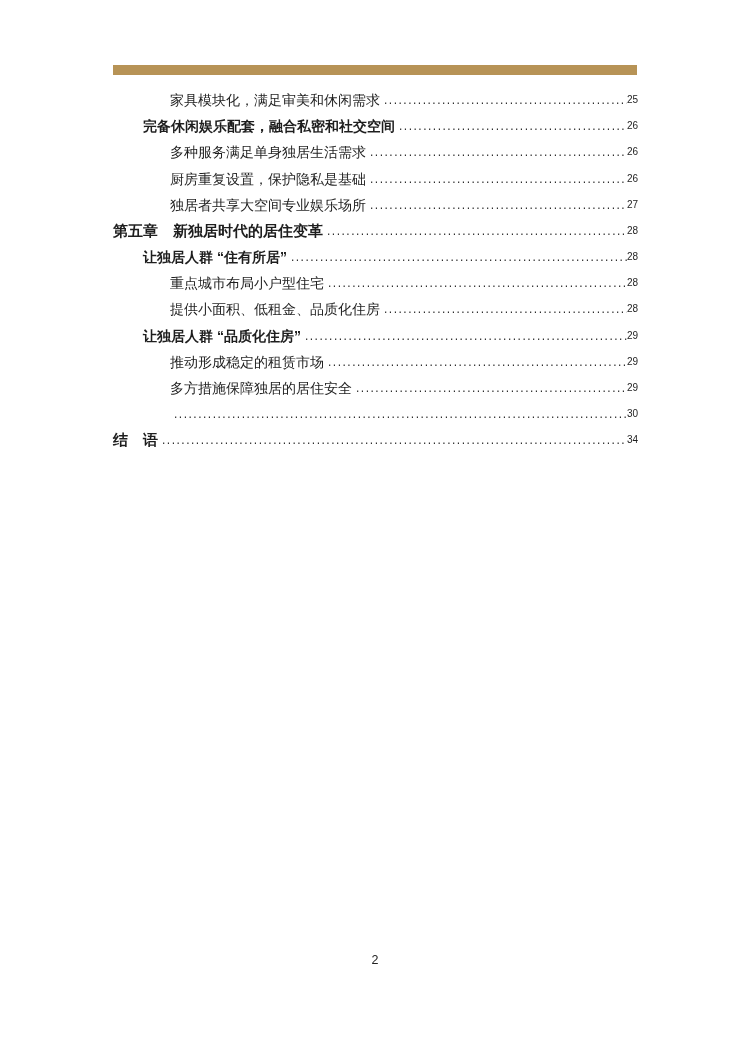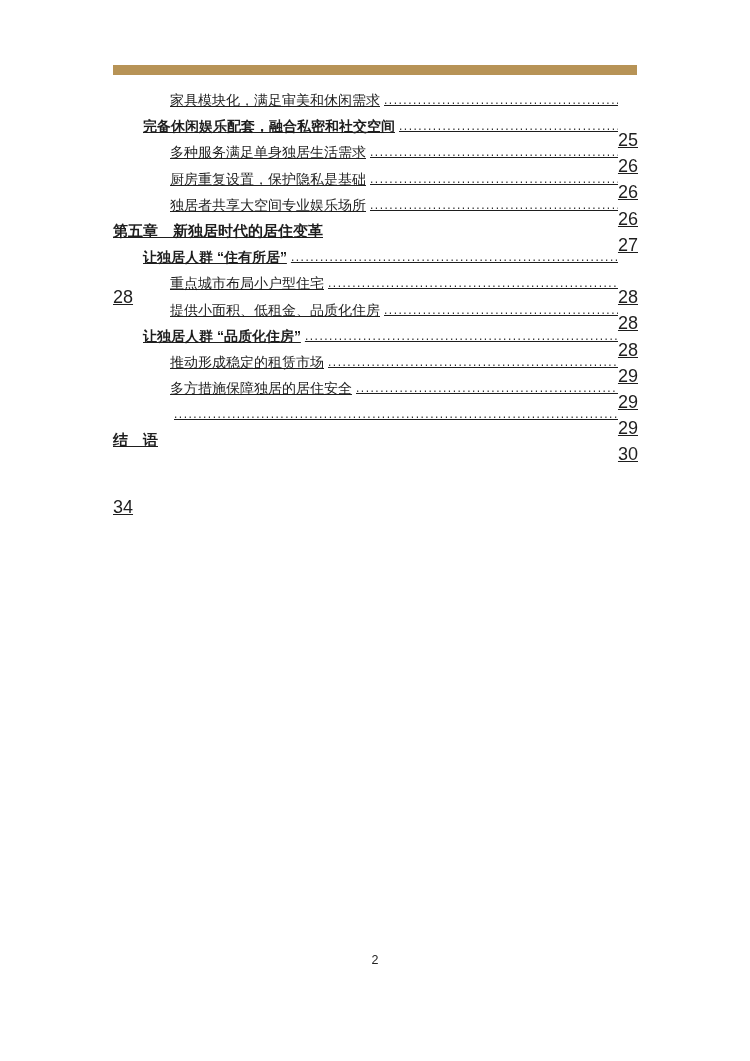--- a/index.html
+++ b/index.html
@@ -21,50 +21,48 @@
     width: 524px; height: 10px;
     background: #b79356;
   }
   .toc {
     position: absolute;
     left: 113px; top: 87px;
     width: 525px;
   }
   .toc-row {
     display: flex;
-    align-items: flex-start;
+    align-items: flex-end;
     height: 26.2px;
     line-height: 26.2px;
     font-size: 14px;
     color: #1e1e1e;
     cursor: pointer;
-    text-decoration: underline;
   }
-  .lvl-1 { font-weight: 700; font-size: 15px; flex-direction: column; }
+  .lvl-1 { font-weight: 700; font-size: 15px; }
   .lvl-2 { padding-left: 30px; font-weight: 600; }
   .lvl-3 { padding-left: 57px; font-weight: 400; }
   .toc-title { white-space: nowrap; }
   .toc-dots {
     flex: 1;
     overflow: hidden;
     white-space: nowrap;
     font-size: 12px;
     font-weight: 400;
     letter-spacing: 1.5px;
     padding: 0 2px 0 4px;
     color: #2a2a2a;
   }
   .toc-dots::after {
     content: "........................................................................................................................................................................................................";
   }
   .toc-page {
     white-space: nowrap;
     font-weight: 400;
-    font-size: 18px;
-    margin-top: 40px;
+    font-size: 10px;
   }
   .footer-page-number {
     position: absolute;
     left: 0; right: 0;
     top: 953px;
     text-align: center;
     font-size: 12.5px;
     color: #222222;
   }
 </style>

